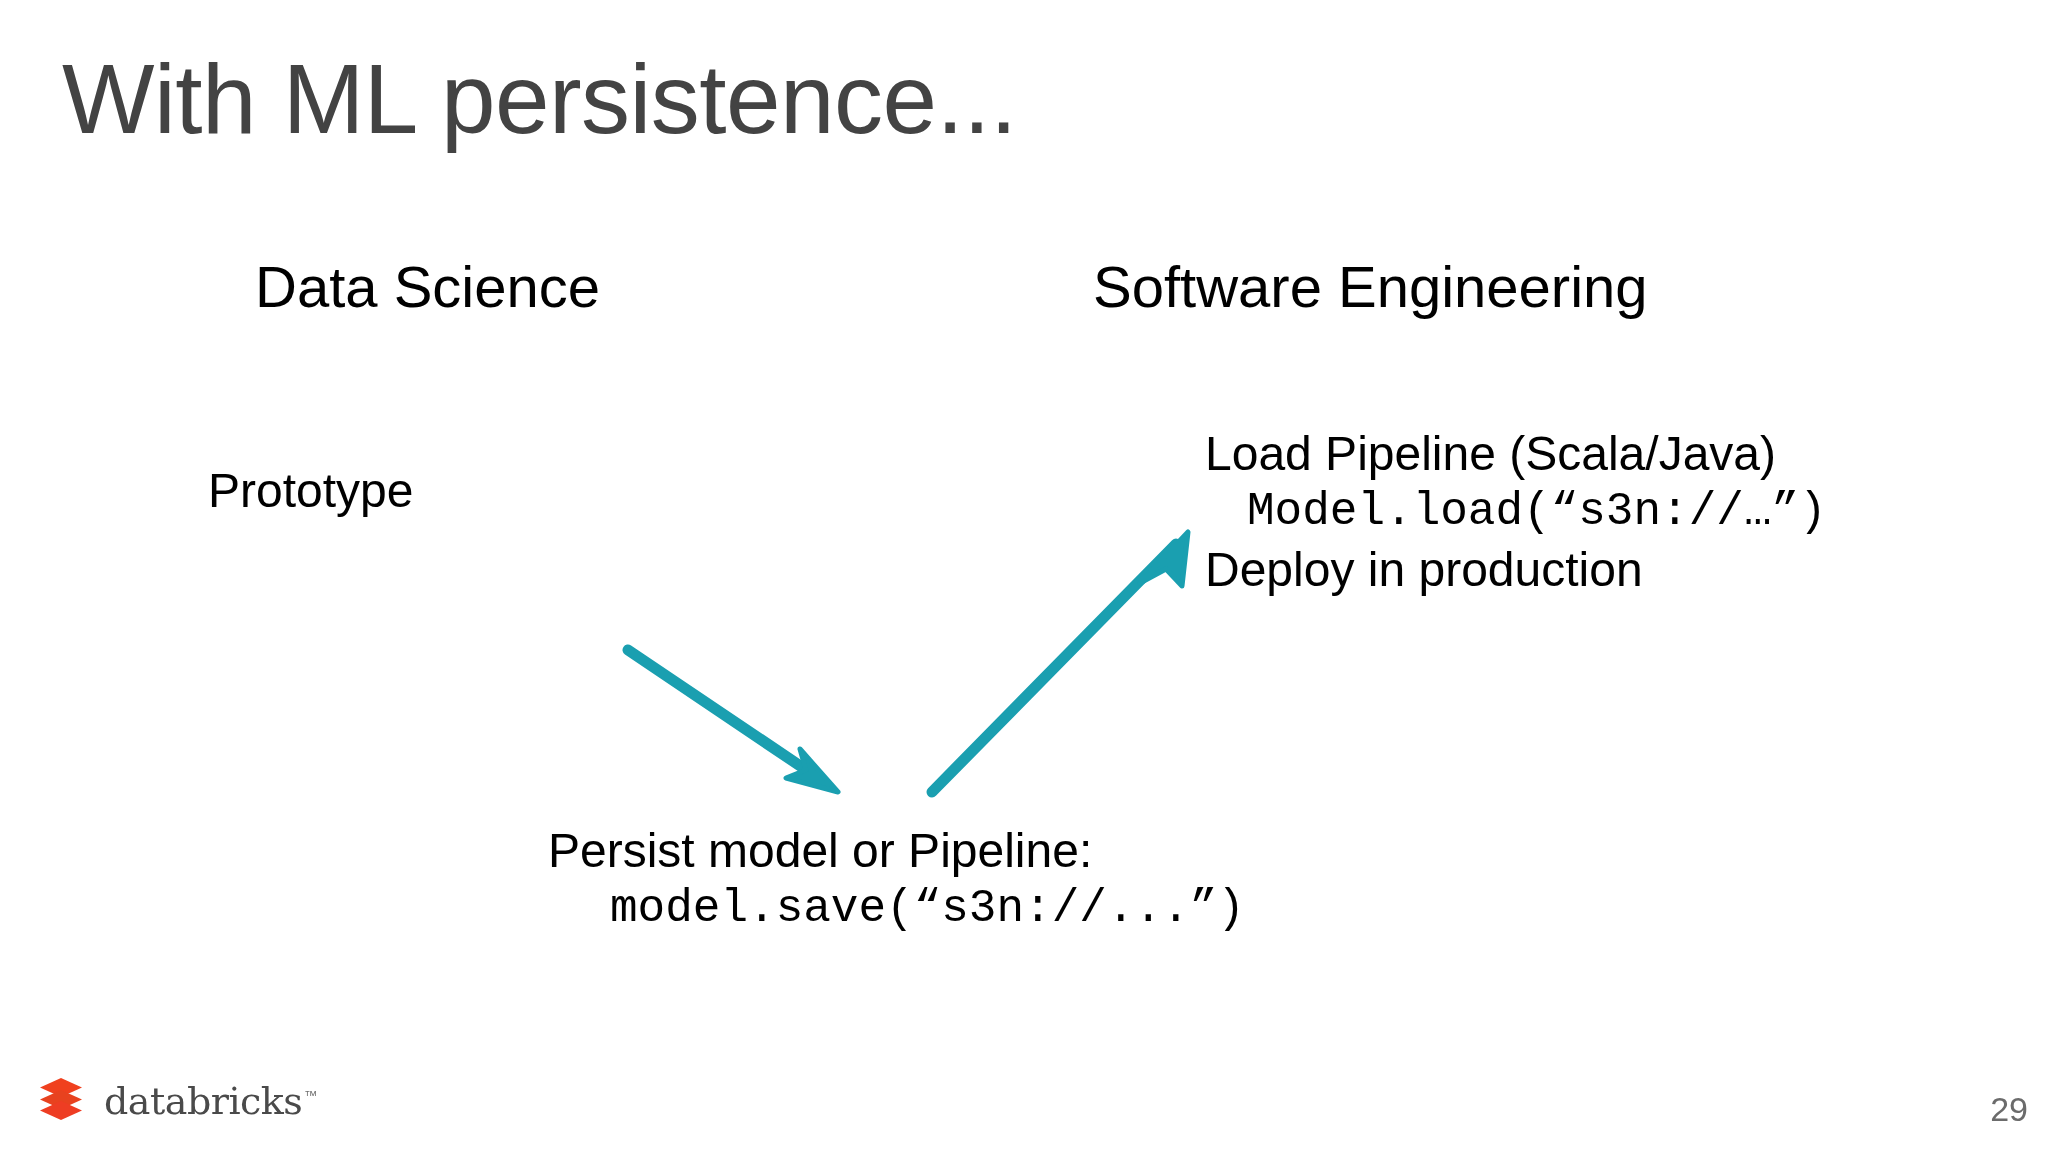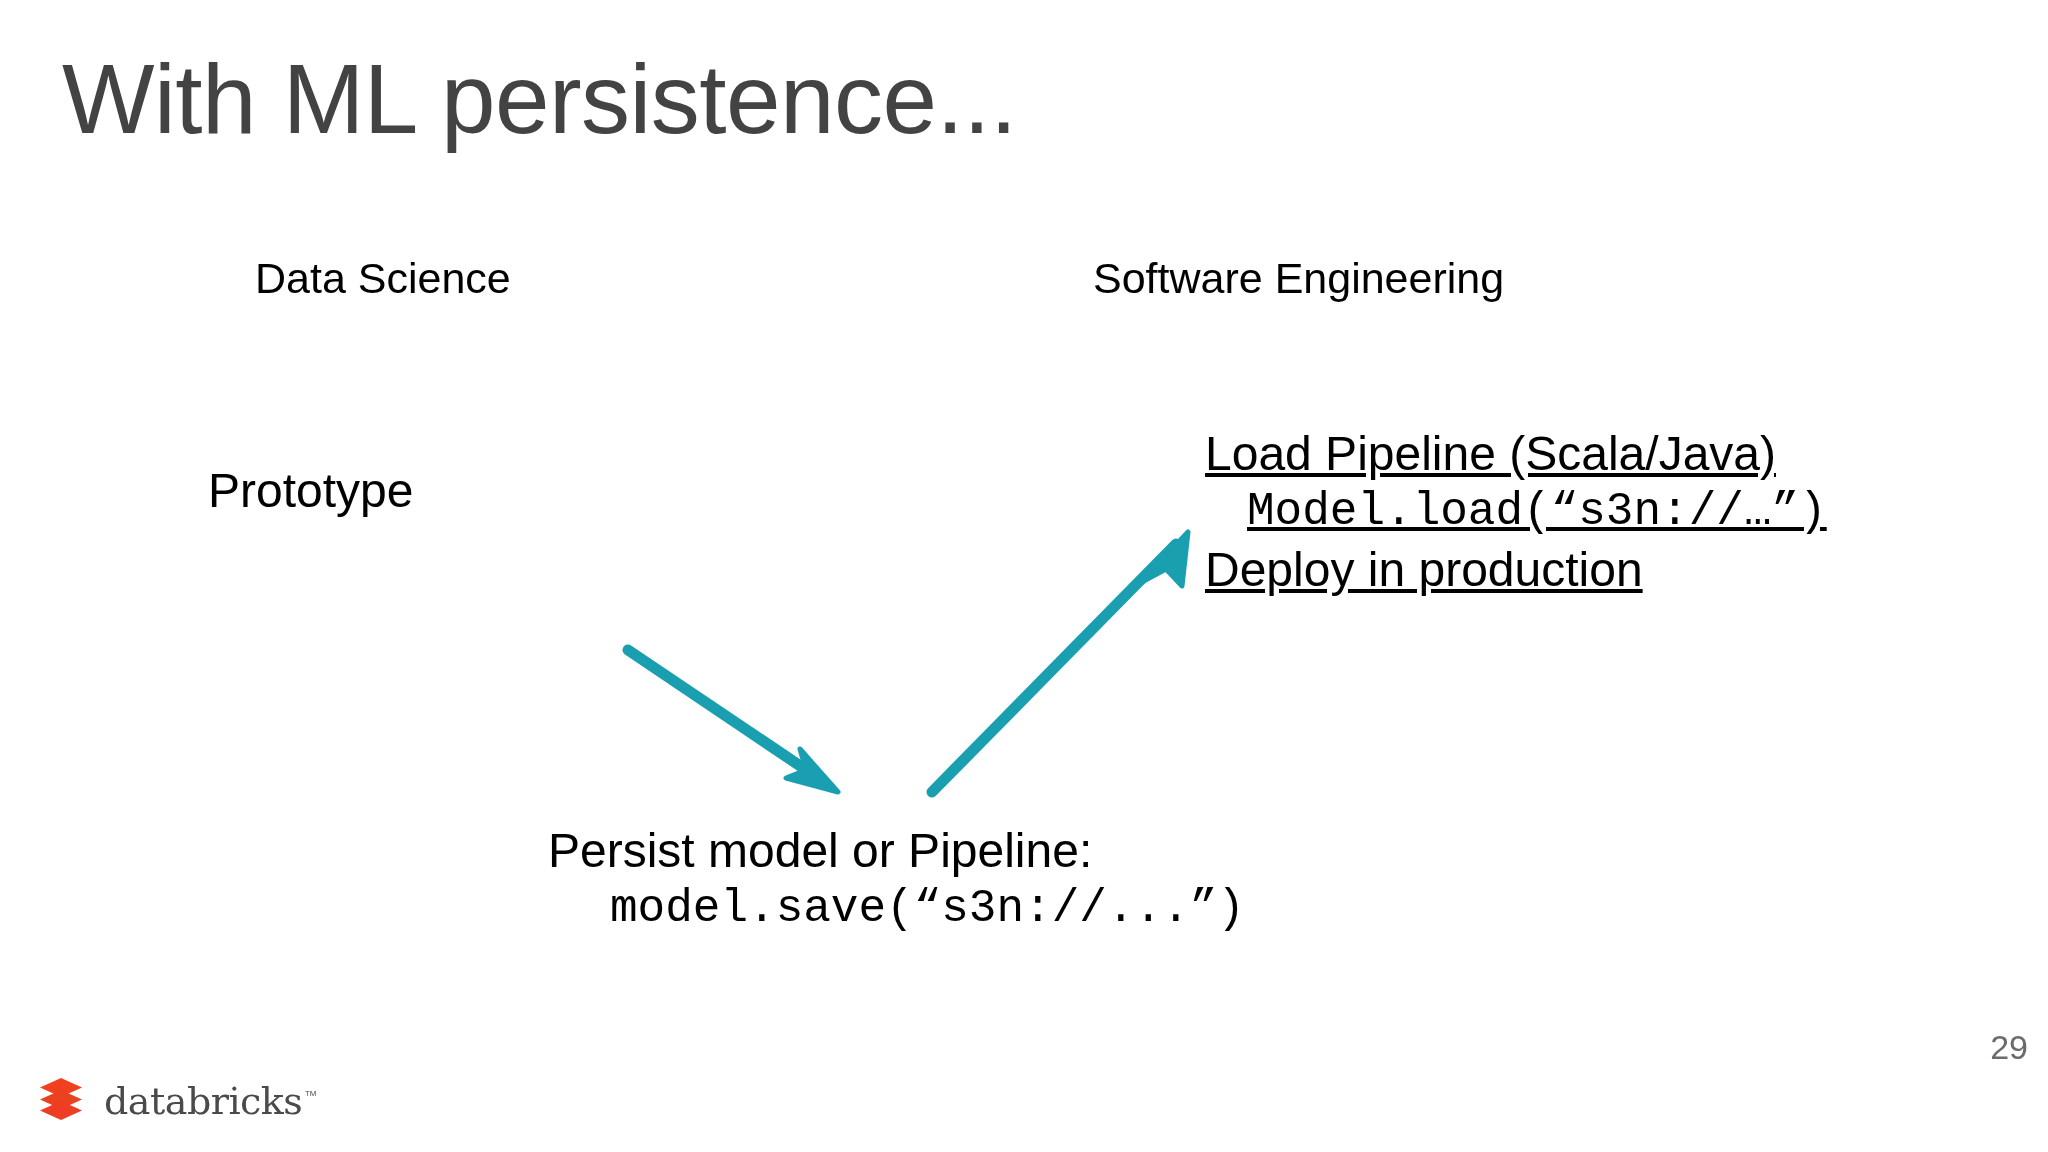--- a/index.html
+++ b/index.html
@@ -28,21 +28,21 @@
     line-height: 1.06;
     font-weight: 400;
     color: #434343;
     letter-spacing: -0.5px;
     white-space: nowrap;
   }
 
   
   .column-heading {
     position: absolute;
-    font-size: 43px;
+    font-size: 58px;
     line-height: 1.1;
     font-weight: 400;
     color: #000000;
     white-space: nowrap;
   }
   #heading-data-science { left: 255px; top: 255px; }
   #heading-software-engineering { left: 1093px; top: 255px; }
 
   
   .text-block {
@@ -62,21 +62,21 @@
     line-height: 58px;
     font-weight: 400;
     color: #000000;
     white-space: pre;
   }
 
   
   #block-data-science { left: 208px; top: 462px; }
 
   
-  #block-software-engineering { left: 1205px; top: 425px; text-decoration: underline; }
+  #block-software-engineering { left: 1205px; top: 425px; }
   #block-software-engineering .code-line { padding-left: 42px; }
 
   
   #block-persist { left: 528px; top: 822px; margin-left: 20px; }
   #block-persist .code-line { padding-left: 62px; }
 
   
   #arrows {
     position: absolute;
     left: 0;
@@ -112,21 +112,21 @@
   #logo-tm {
     font-family: "Liberation Sans", sans-serif;
     font-size: 13px;
     color: #6f6f6f;
     vertical-align: super;
     margin-left: 2px;
   }
   #page-number {
     position: absolute;
     right: 40px;
-    top: 1028px;
+    top: 1090px;
     font-size: 34px;
     line-height: 38px;
     color: #6b6b6b;
     white-space: nowrap;
   }
 </style>
 </head>
 <body>
 
 <div id="slide">

